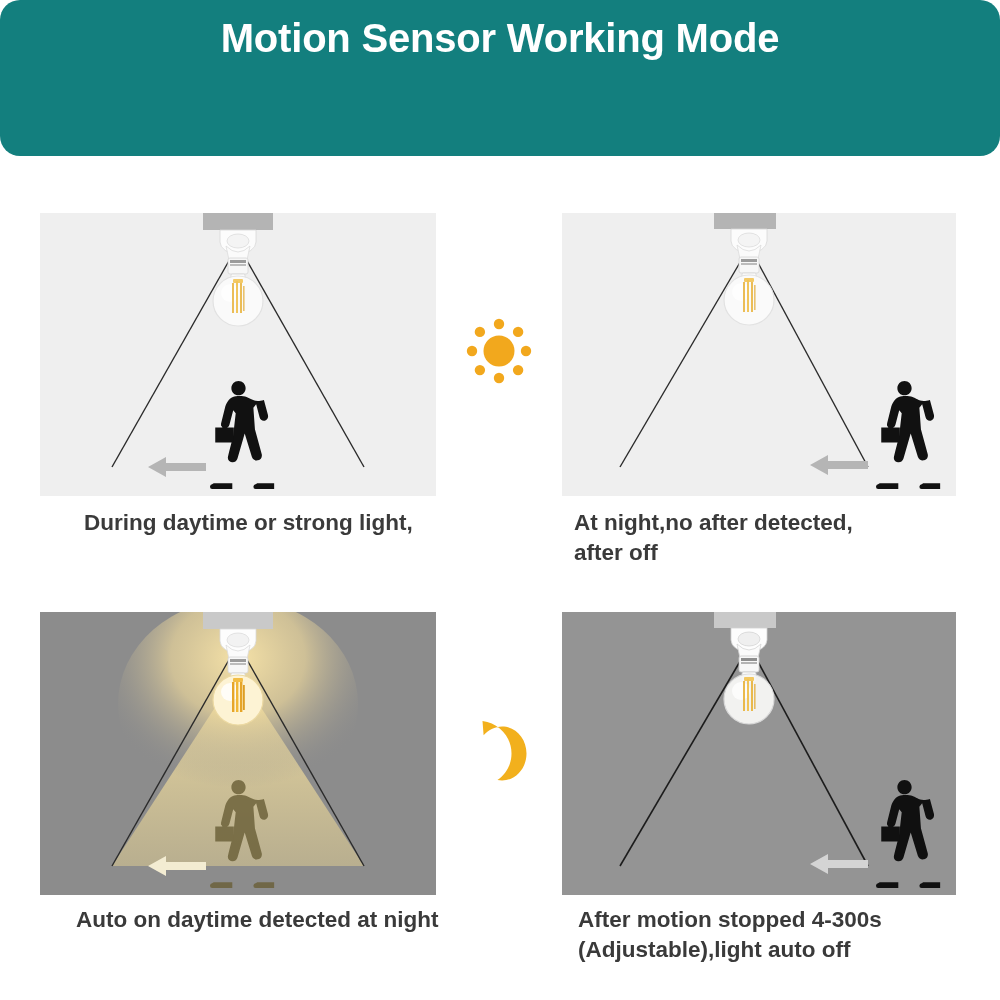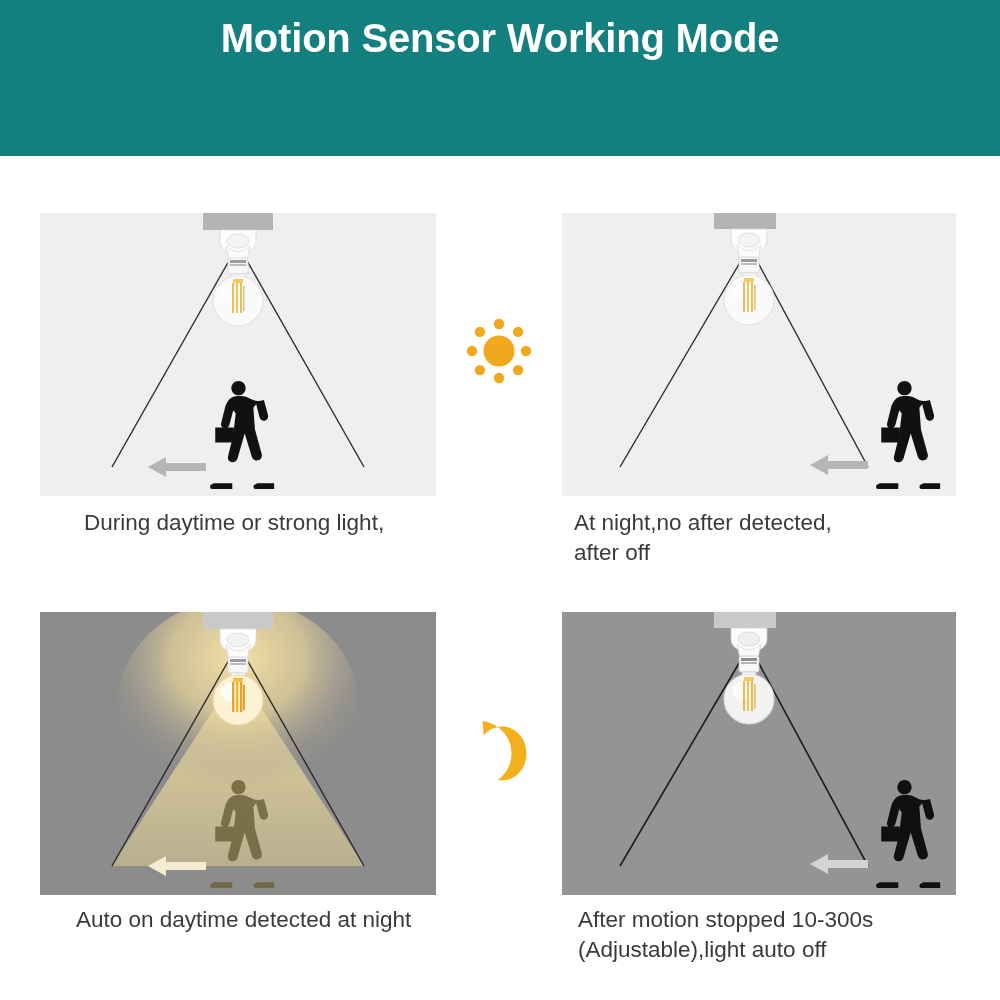--- a/index.html
+++ b/index.html
@@ -12,20 +12,21 @@
   #page { position: relative; width: 1000px; height: 1000px; background: #fff; }
 
   
   #header {
     position: absolute; left: 0; top: 0;
     width: 1000px; height: 156px;
     background: #137f7e;
     color: #ffffff;
     text-align: center;
     padding-top: 12px;
+    border-radius: 20px;
   }
   #header-title {
     font-size: 40px;
     font-weight: bold;
     letter-spacing: -0.2px;
     line-height: 52px;
     white-space: nowrap;
   }
   #header-sub {
     font-size: 22.5px;
@@ -47,20 +48,21 @@
 
   .scene-svg { display: block; width: 100%; height: 100%; }
 
   
   .caption {
     position: absolute;
     font-size: 22.5px;
     line-height: 30px;
     color: #3a3a3a;
     font-family: "Liberation Sans", sans-serif;
+    font-weight: bold;
   }
   #caption-0 { left: 84px;  top: 508px; width: 380px; }
   #caption-1 { left: 574px; top: 508px; width: 380px; }
   #caption-2 { left: 76px;  top: 905px; width: 400px; }
   #caption-3 { left: 578px; top: 905px; width: 400px; }
   .cap-line { display: block; white-space: nowrap; }
 
   
   .center-icon {
     position: absolute;
@@ -284,17 +286,17 @@
     <span class="cap-line">At night,no after detected,</span>
     <span class="cap-line">after off</span>
   </div>
 
   <div class="caption" id="caption-2">
     <span class="cap-line">Auto on daytime detected at night</span>
     <span class="cap-line"></span>
   </div>
 
   <div class="caption" id="caption-3">
-    <span class="cap-line">After motion stopped 10-300s</span>
+    <span class="cap-line">After motion stopped 4-300s</span>
     <span class="cap-line">(Adjustable),light auto off</span>
   </div>
 
 </div>
 
 </body></html>

